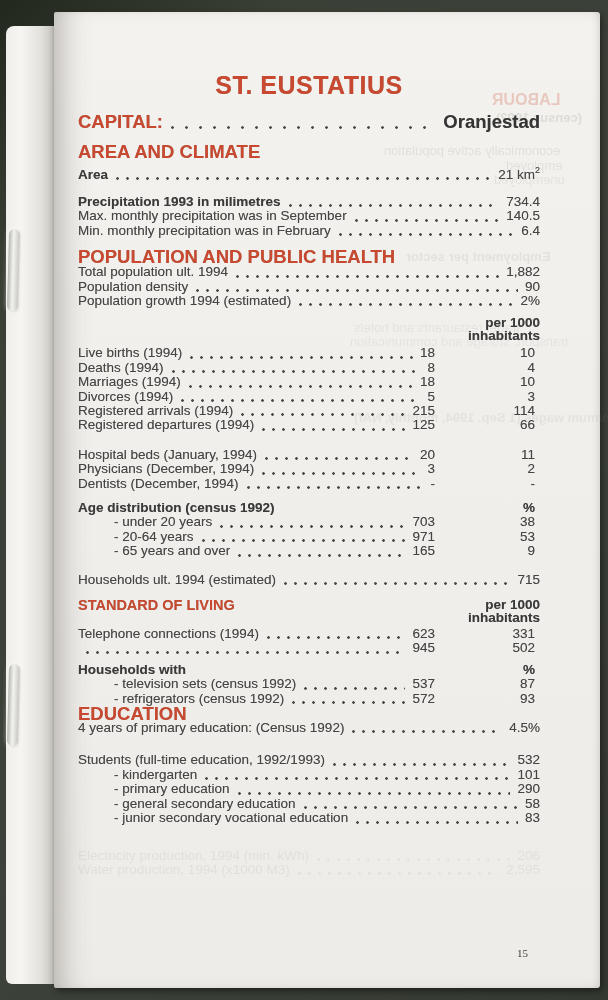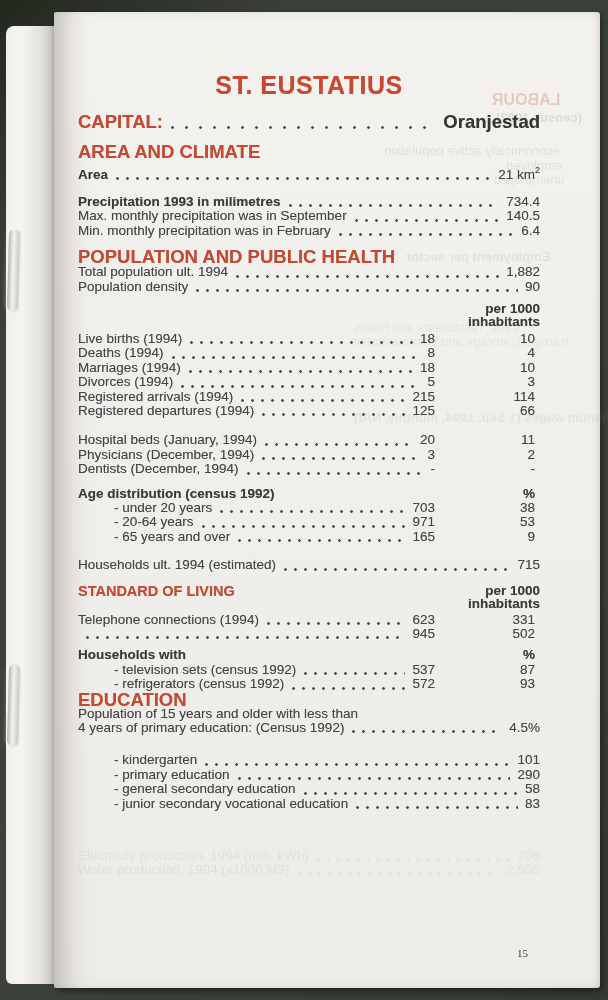--- a/index.html
+++ b/index.html
@@ -162,20 +162,25 @@
         <div class="row">
           <span class="lbl">Total population ult. 1994</span>
           <span class="leader"></span>
           <span class="vend">1,882</span>
         </div>
         <div class="row">
           <span class="lbl">Population density</span>
           <span class="leader"></span>
           <span class="vend">90</span>
         </div>
+        <div class="row">
+          <span class="lbl">Population growth 1994 (estimated)</span>
+          <span class="leader"></span>
+          <span class="vend">2%</span>
+        </div>
       </div>
 
       <div class="unit-head">
         <div>per 1000</div>
         <div>inhabitants</div>
       </div>
 
       <div class="vital">
         <div class="row">
           <span class="lbl">Live births (1994)</span>
@@ -303,29 +308,33 @@
         <div class="row ind">
           <span class="lbl">- refrigerators (census 1992)</span>
           <span class="leader"></span>
           <span class="v1">572</span>
           <span class="v2">93</span>
         </div>
       </div>
 
       <div class="h1 red h-edu">EDUCATION</div>
       <div class="edu-para">
-        <div>Population of 15 years and older with less than</div>
         <div class="row">
           <span class="lbl">4 years of primary education: (Census 1992)</span>
           <span class="leader"></span>
           <span class="vend">4.5%</span>
         </div>
       </div>
 
       <div class="students">
+        <div class="row">
+          <span class="lbl">Students (full-time education, 1992/1993)</span>
+          <span class="leader"></span>
+          <span class="vend">532</span>
+        </div>
         <div class="row ind">
           <span class="lbl">- kindergarten</span>
           <span class="leader"></span>
           <span class="vend">101</span>
         </div>
         <div class="row ind">
           <span class="lbl">- primary education</span>
           <span class="leader"></span>
           <span class="vend">290</span>
         </div>

